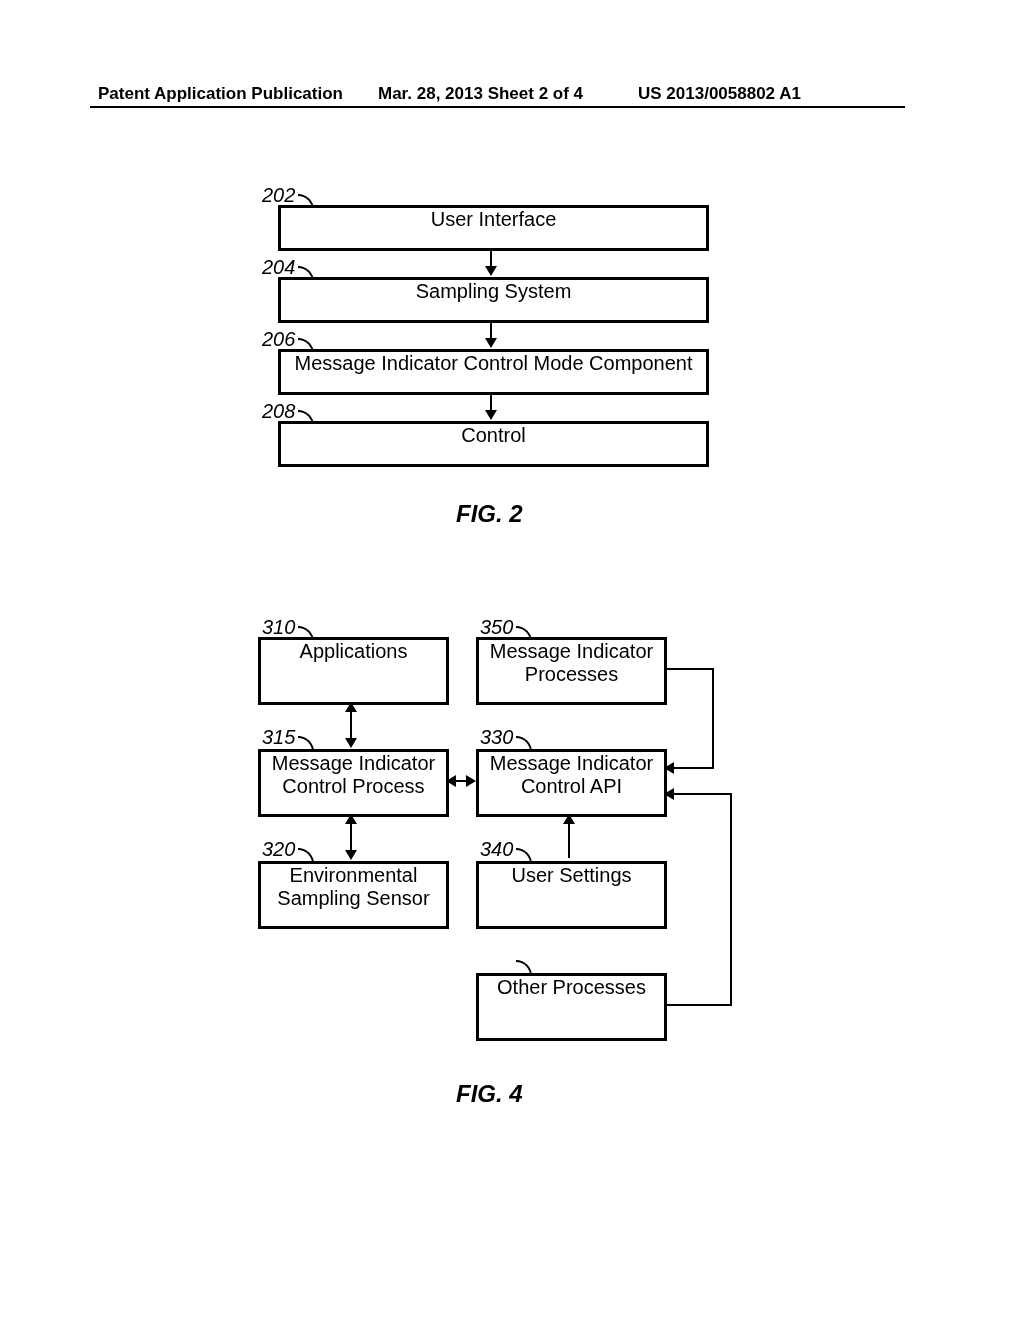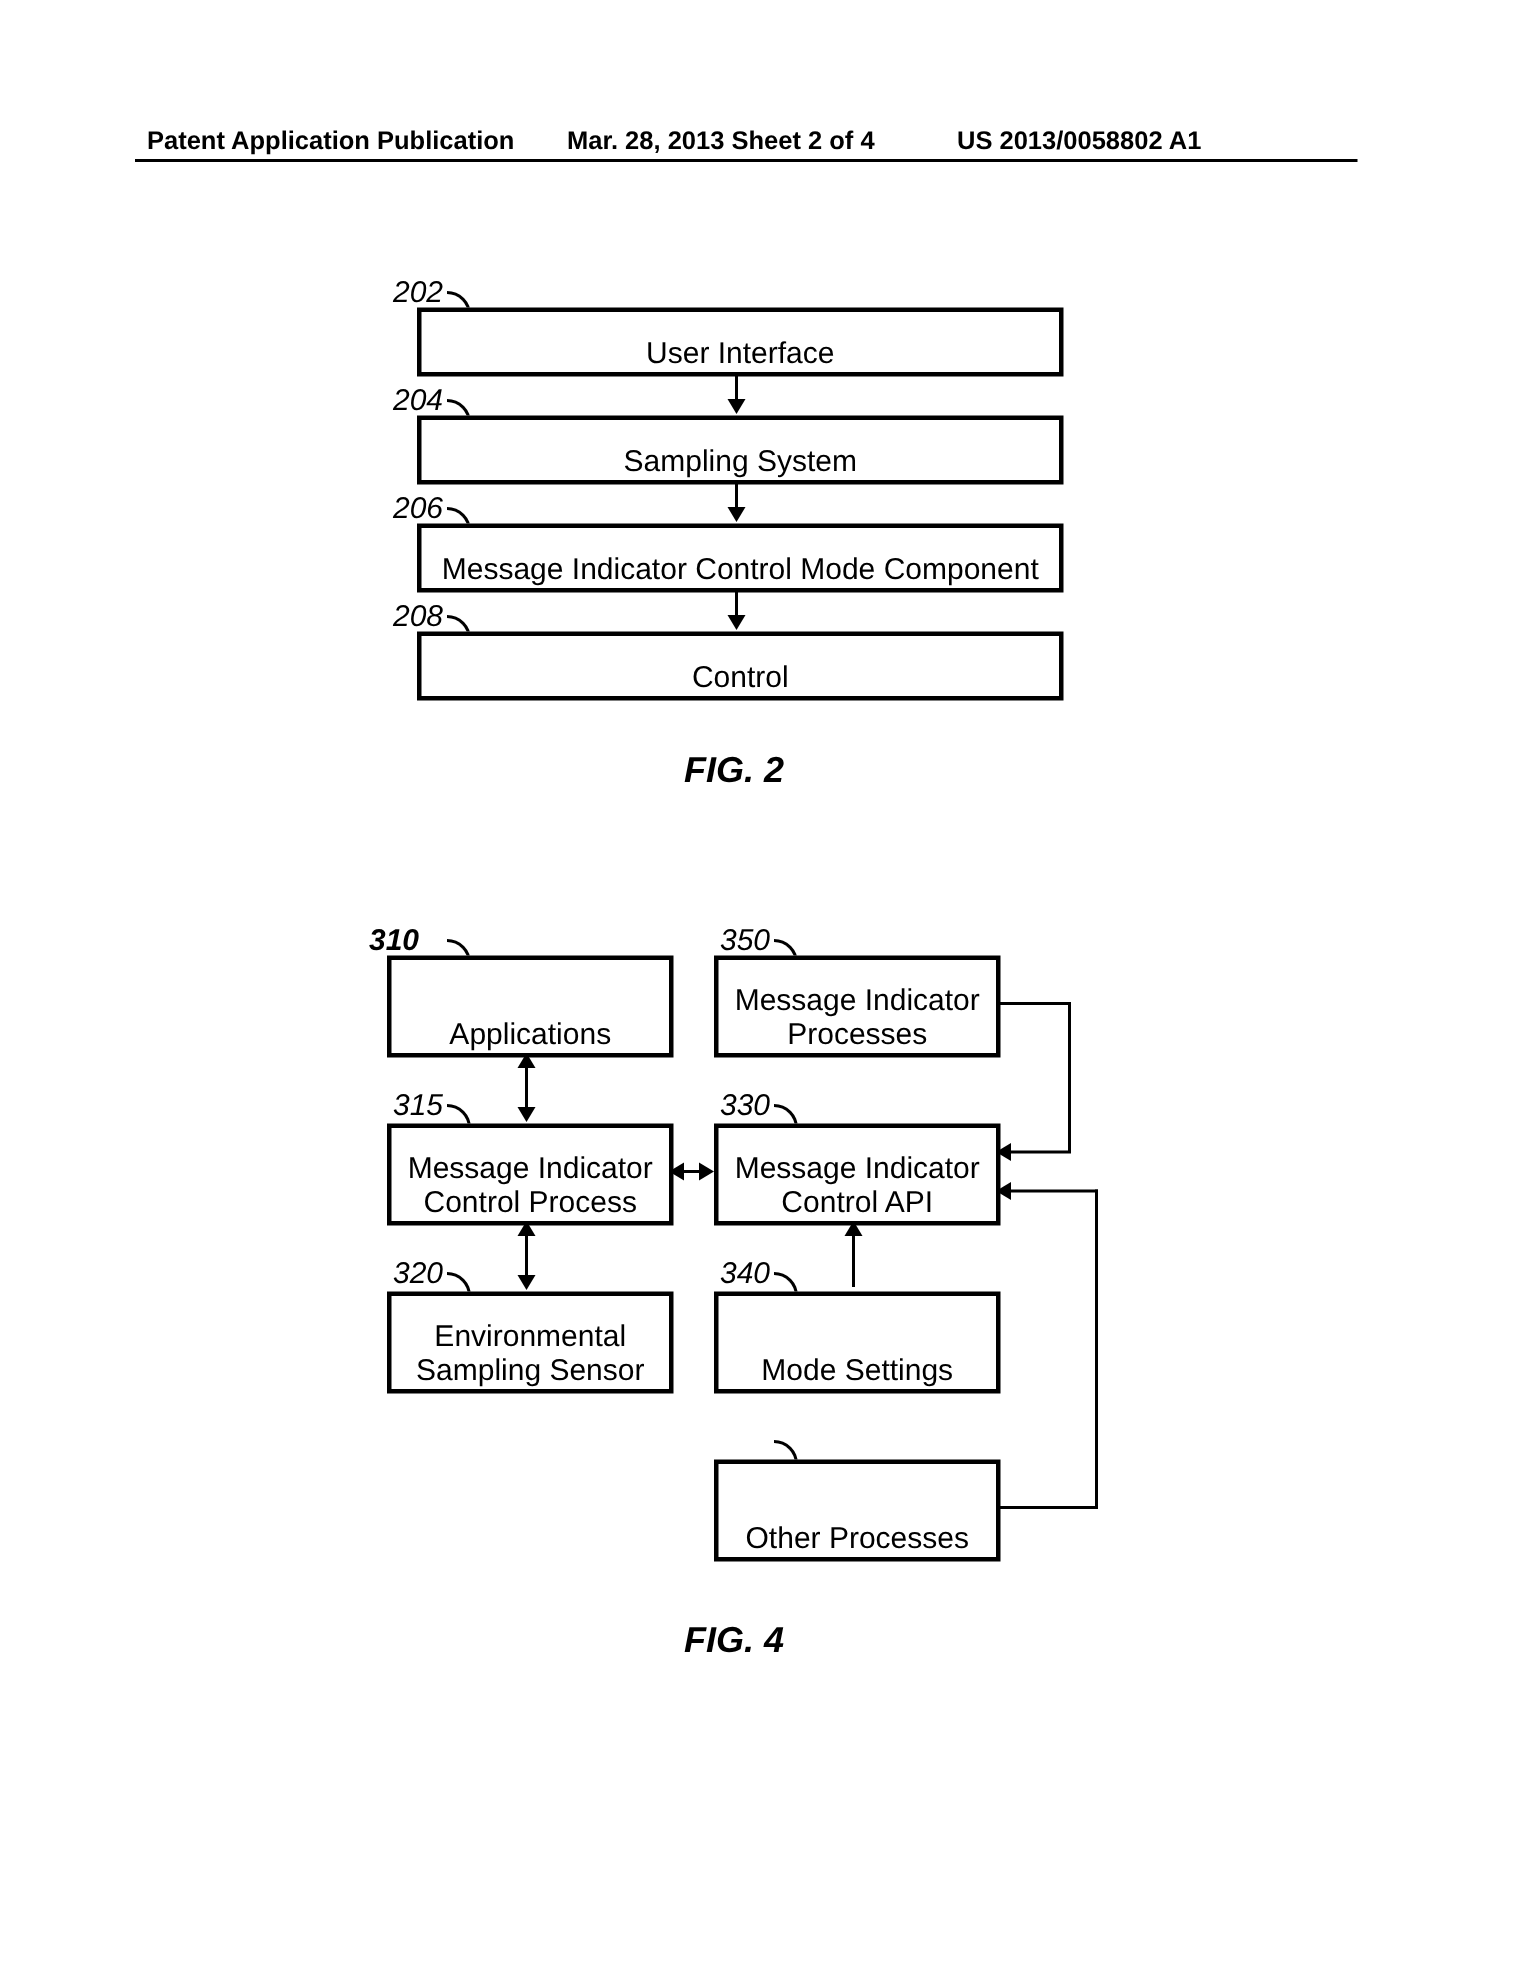--- a/index.html
+++ b/index.html
@@ -35,21 +35,21 @@
     height: 2px;
     background: #000;
   }
 
   
   .box {
     position: absolute;
     border: 3px solid #000;
     background: #fff;
     display: flex;
-    align-items: flex-end;
+    align-items: flex-start;
     justify-content: center;
     text-align: center;
     font-size: 20px;
     line-height: 1.15;
   }
 
   .ref {
     position: absolute;
     font-style: italic;
     font-size: 20px;
@@ -134,21 +134,21 @@
   <div class="arrowhead down" style="left:485px; top:410px;"></div>
 
   <div class="ref" style="left:262px; top:400px;">208</div>
   <div class="lead" style="left:298px; top:410px;"></div>
   <div class="box" style="left:278px; top:421px; width:425px; height:40px;">
     <span>Control</span>
   </div>
 
   <div class="fig-caption" style="left:456px; top:500px;">FIG. 2</div>
 
-  <div class="ref" style="left:246px; top:616px;font-weight:bold;">310</div>
+  <div class="ref" style="left:262px; top:616px;">310</div>
   <div class="lead" style="left:298px; top:626px;"></div>
   <div class="box" style="left:258px; top:637px; width:185px; height:62px;">
     <span>Applications</span>
   </div>
 
   <div class="ref" style="left:480px; top:616px;">350</div>
   <div class="lead" style="left:516px; top:626px;"></div>
   <div class="box" style="left:476px; top:637px; width:185px; height:62px; white-space:pre-line;">
     <span>Message Indicator
 Processes</span>
@@ -183,21 +183,21 @@
   <div class="ref" style="left:262px; top:838px;">320</div>
   <div class="lead" style="left:298px; top:848px;"></div>
   <div class="box" style="left:258px; top:861px; width:185px; height:62px; white-space:pre-line;">
     <span>Environmental
 Sampling Sensor</span>
   </div>
 
   <div class="ref" style="left:480px; top:838px;">340</div>
   <div class="lead" style="left:516px; top:848px;"></div>
   <div class="box" style="left:476px; top:861px; width:185px; height:62px;">
-    <span>Mode Settings</span>
+    <span>User Settings</span>
   </div>
 
   <div class="arrowhead up" style="left:563px; top:814px;"></div>
   <div class="arrow v" style="left:568px; top:822px; height:36px;"></div>
 
   <div class="ref" style="left:480px; top:950px;margin-top:38px;">360</div>
   <div class="lead" style="left:516px; top:960px;"></div>
   <div class="box" style="left:476px; top:973px; width:185px; height:62px;">
     <span>Other Processes</span>
   </div>

